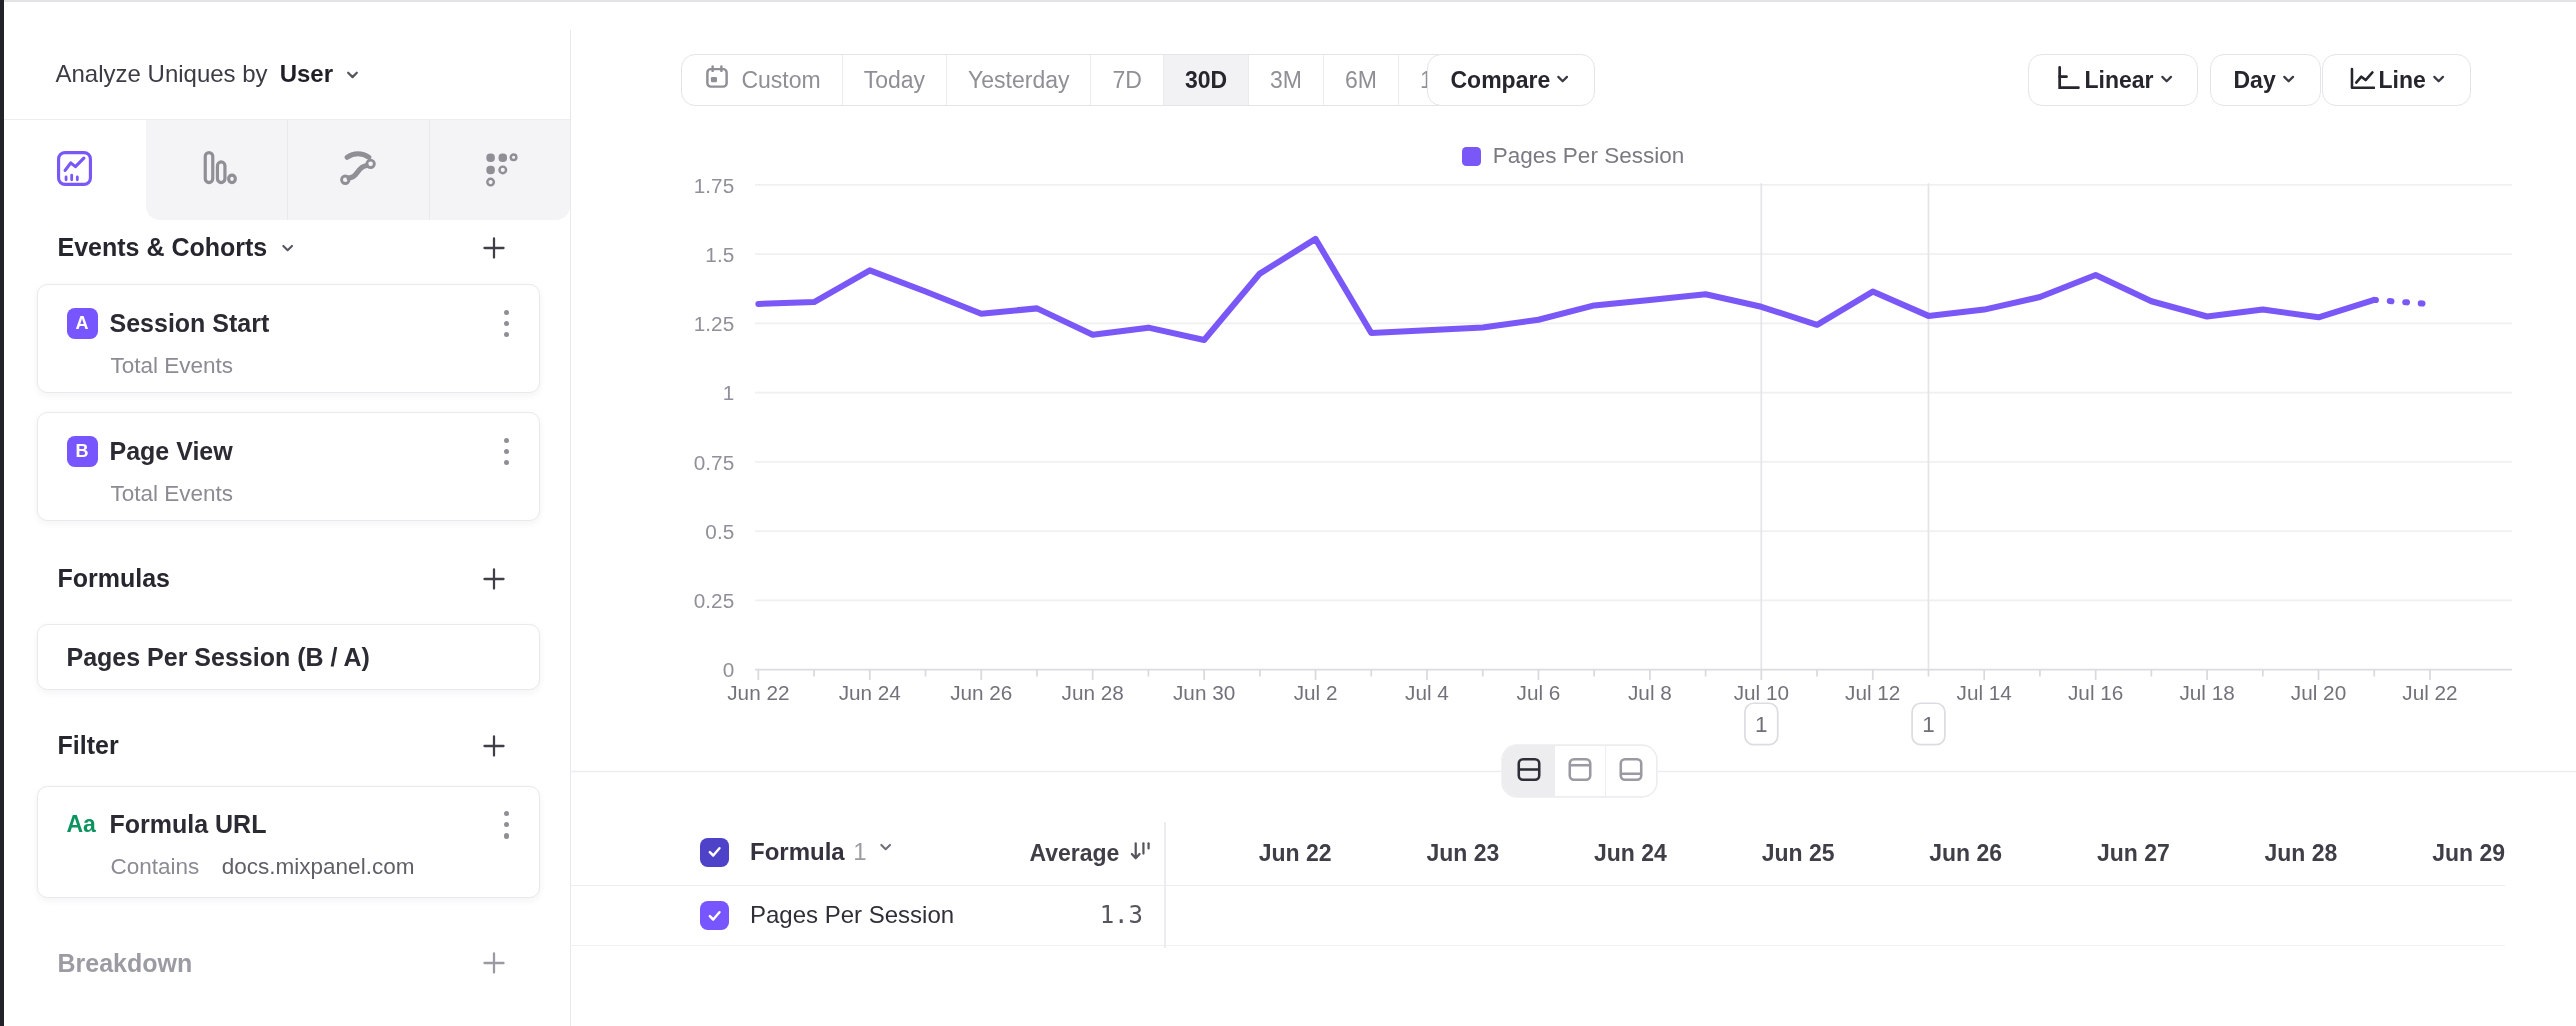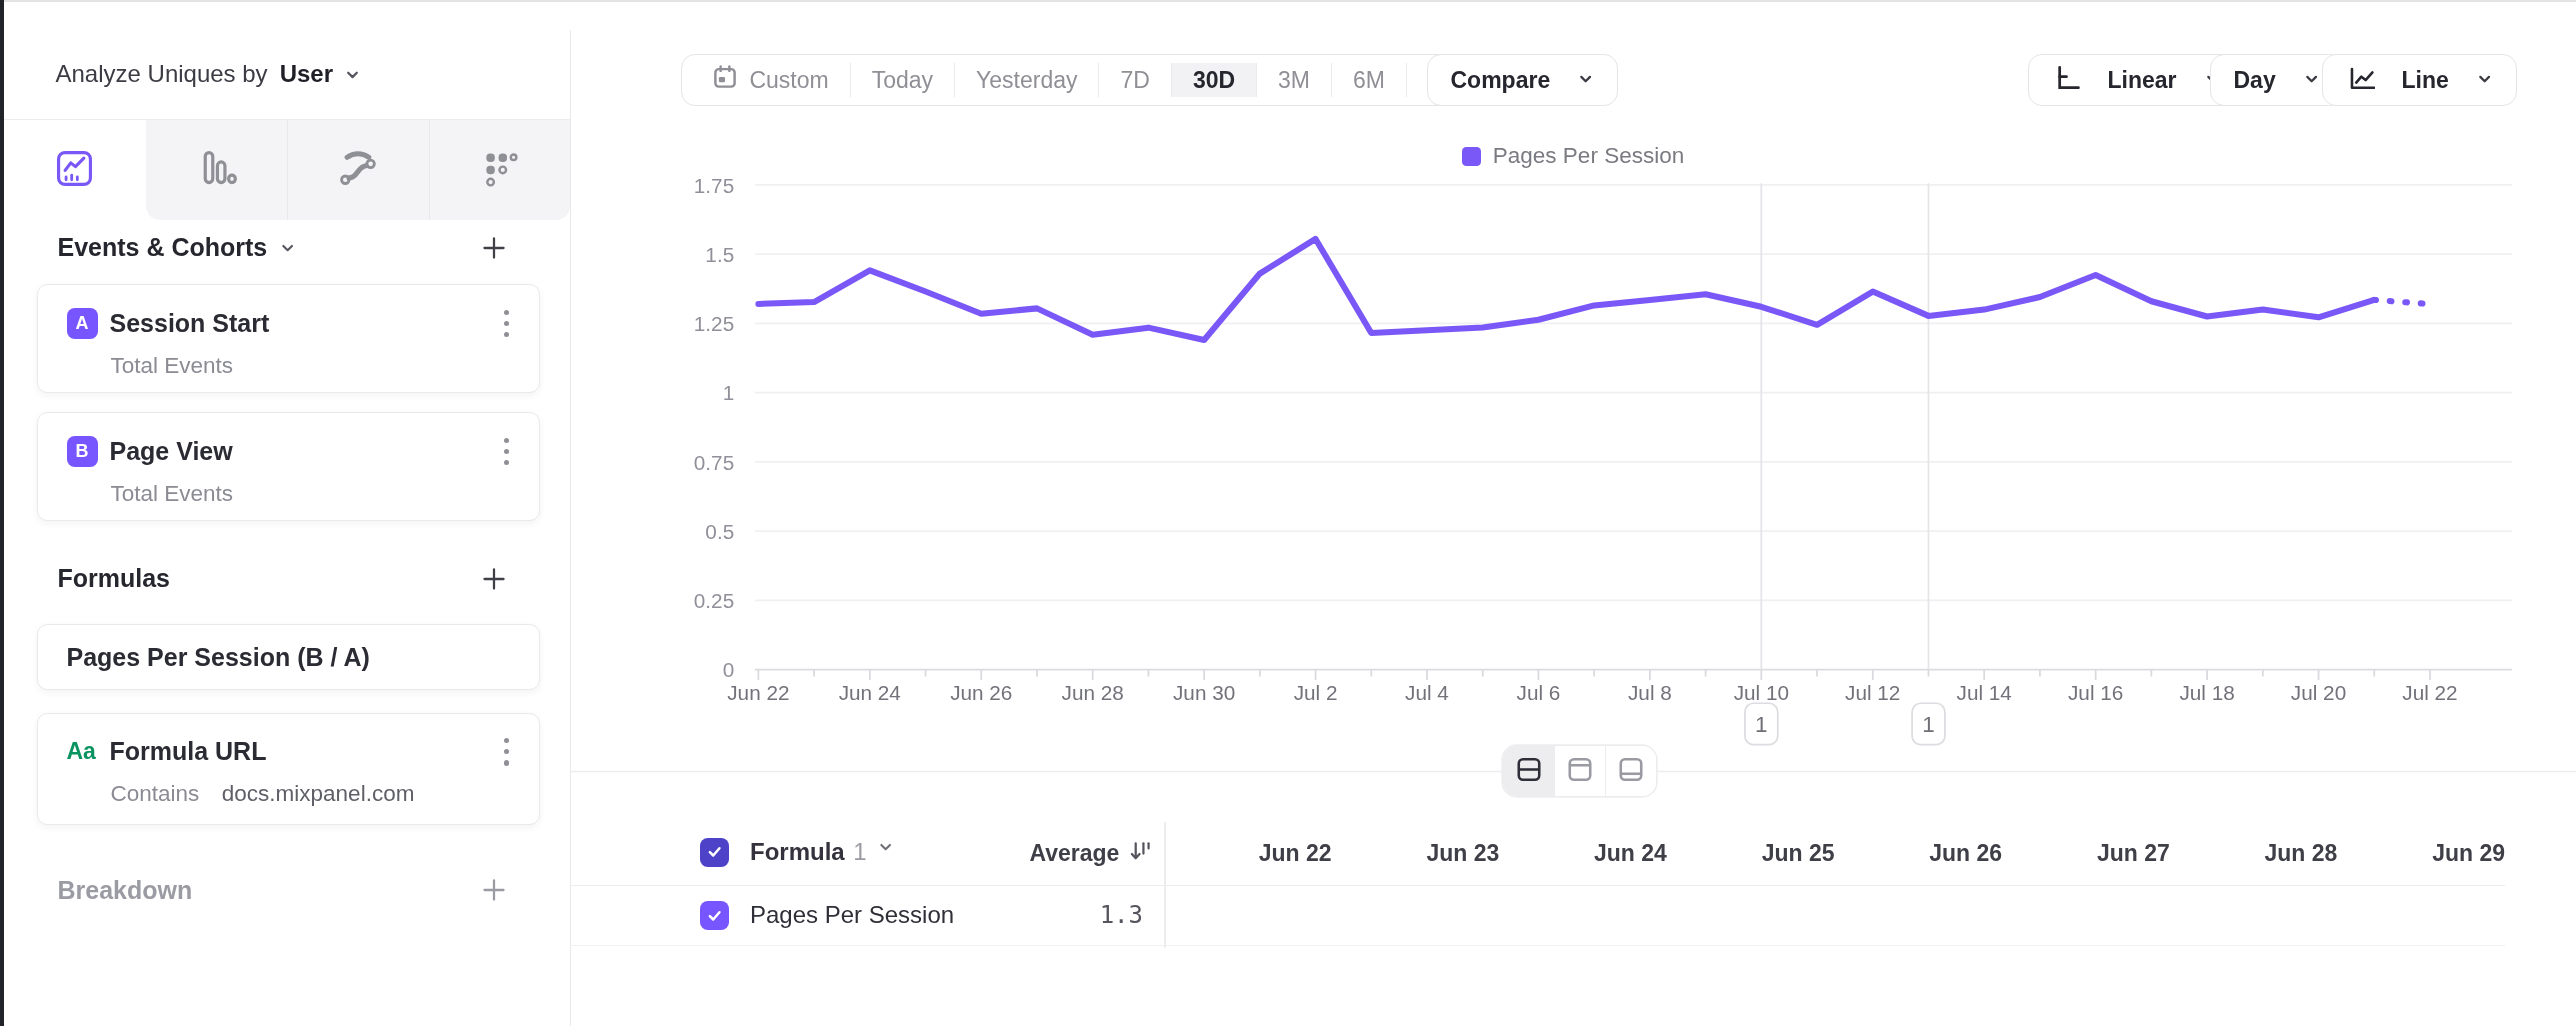--- a/index.html
+++ b/index.html
@@ -35,25 +35,25 @@
   .aa-badge { font-size:23px; font-weight:700; color:#0C9460; flex:none; width:36px; }
   .card-title { font-size:25px; font-weight:600; color:#2b2b33; margin-left:12px; }
   .kebab { margin-left:auto; display:flex; flex-direction:column; gap:6px; align-items:center; padding:3.5px; }
   .kebab i { width:5.2px; height:5.2px; border-radius:50%; background:#8f8f96; }
   .card .row2 { padding:12px 26px 22.5px 73px; font-size:22.5px; color:#8b8b94; display:flex; gap:22.5px; }
   .row2 .val { color:#5f5f68; }
   .formula-card { height:66px; display:flex; align-items:center; padding-left:29px; font-size:25px; font-weight:600; color:#2b2b33; }
 
   
   .btn { position:absolute; top:54px; height:52px; border:1.7px solid #e5e5e9; border-radius:14px; background:#fff; display:inline-flex; align-items:center; font-size:23px; }
-  .range-group { left:681px; padding:8px; overflow:hidden; }
+  .range-group { left:681px; padding:0; overflow:hidden; }
   .range-cell { height:100%; display:flex; align-items:center; padding:0 21px; color:#8f8f96; border-left:1.7px solid #ebebee; cursor:default; }
   .range-cell:first-child { border-left:none; gap:10.4px; }
   .range-cell.selected { background:#f2f2f4; color:#26262e; font-weight:700; }
-  .pillbtn { padding:0 22.5px; gap:27px; font-weight:600; color:#26262e; }
+  .pillbtn { padding:0 22.5px; gap:4px; font-weight:600; color:#26262e; }
 
   
   .legend { position:absolute; left:570px; top:143px; width:2006px; display:flex; justify-content:center; align-items:center; gap:12px; }
   .legend-sq { width:19px; height:19px; border-radius:4.3px; background:#7856FF; }
   .legend-label { font-size:22.5px; color:#7a7a82; }
 
   #chart-svg { position:absolute; left:570px; top:121px; }
 
   
   .toggle-group { position:absolute; left:1503px; top:746px; height:50px; display:flex; background:#fff; border-radius:14px; overflow:hidden; box-shadow:0 0 0 1.7px #ededf0; }
@@ -195,20 +195,28 @@
     <span class="plusbtn">
       <svg width="26" height="26" viewBox="0 0 30 30">
           <path d="M15 4v22 M4 15h22" stroke="#3f3f47" stroke-width="2.6" stroke-linecap="round"></path>
         </svg>
     </span>
   </div>
   <div class="card formula-card" style="margin-top:28px">
     <span>Pages Per Session (B / A)</span>
   </div>
 
+  <div class="sec-head" style="margin-top:38px">
+    <span class="sec-title">Filter</span>
+    <span class="plusbtn">
+      <svg width="26" height="26" viewBox="0 0 30 30">
+          <path d="M15 4v22 M4 15h22" stroke="#3f3f47" stroke-width="2.6" stroke-linecap="round"></path>
+        </svg>
+    </span>
+  </div>
   <div class="card" style="margin-top:22.5px; height:112px">
     <div class="row1">
       <span class="aa-badge">Aa</span>
       <span class="card-title" style="margin-left:7px">Formula URL</span>
       <span class="kebab">
           <i></i>
           <i></i>
           <i></i>
         </span>
     </div>

